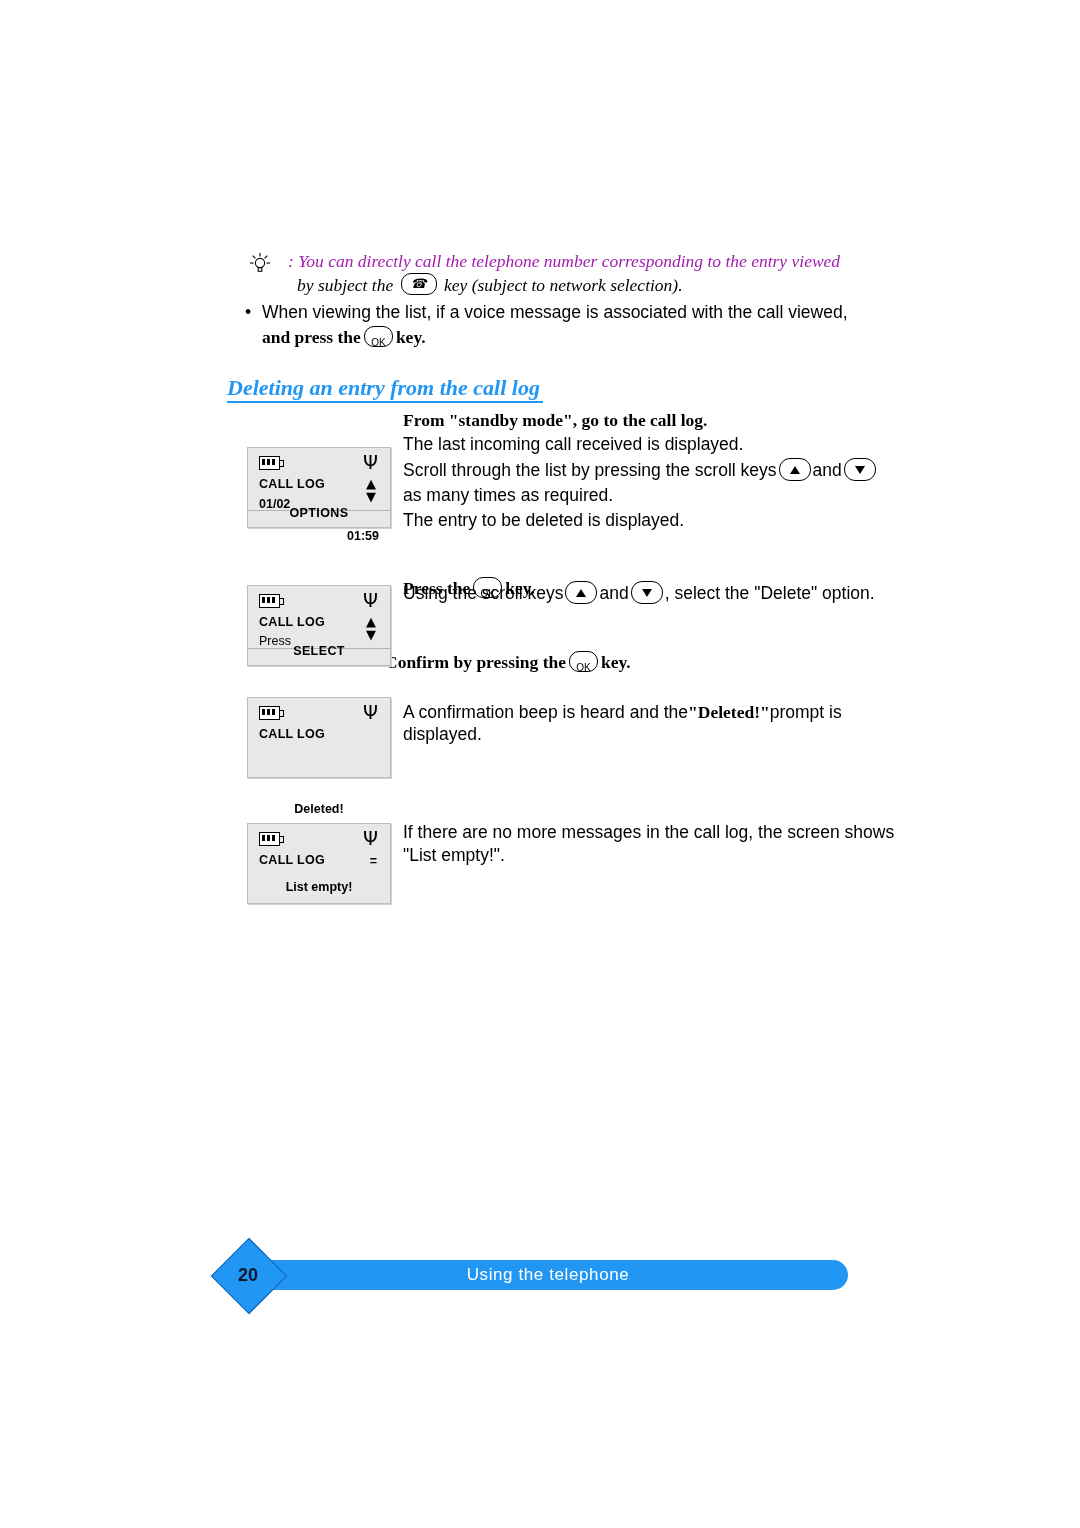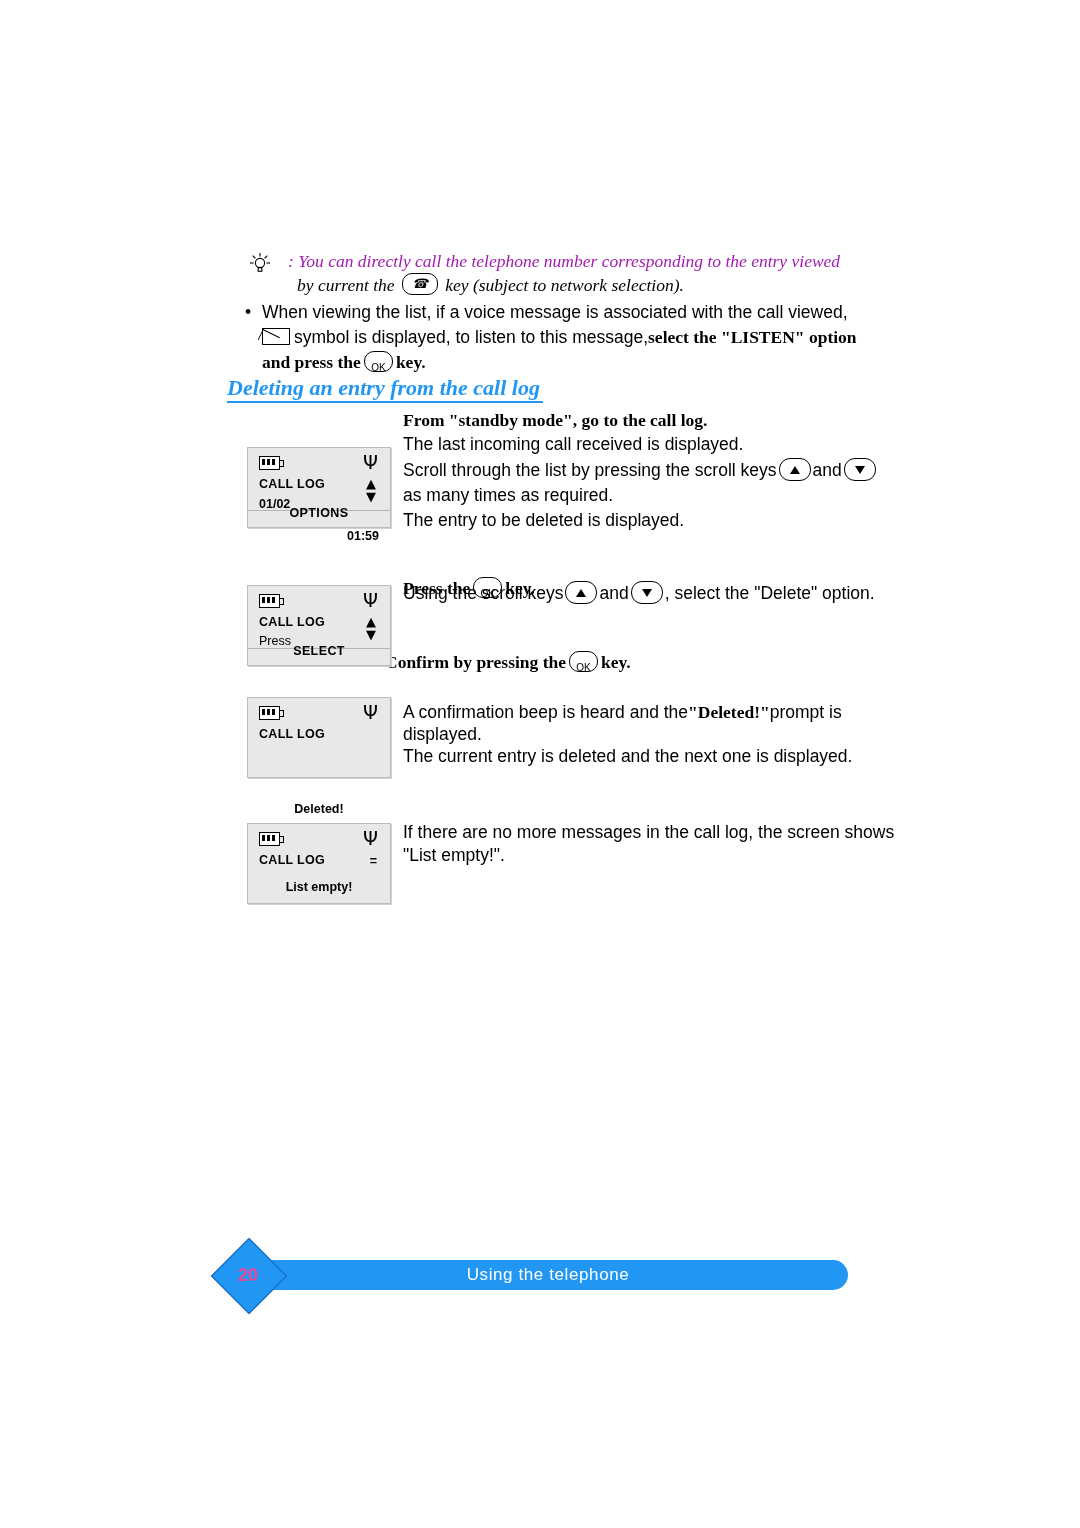--- a/index.html
+++ b/index.html
@@ -302,21 +302,21 @@
     border: 1px solid #1565c0;
   }
   .footer-page {
     position: absolute;
     left: 222px;
     top: 1249px;
     width: 52px;
     height: 52px;
     line-height: 52px;
     text-align: center;
-    color: #ec4899;
+    color: #0f172a;
     font-size: 18px;
     font-weight: bold;
   }
 </style>
 </head>
 <body>
 
 <div class="page">
 
   <div class="intro">
@@ -324,35 +324,32 @@
       <line x1="12" y1="1" x2="12" y2="5" stroke="#000" stroke-width="1.2"></line>
       <line x1="4" y1="4" x2="7" y2="7" stroke="#000" stroke-width="1.2"></line>
       <line x1="20" y1="4" x2="17" y2="7" stroke="#000" stroke-width="1.2"></line>
       <line x1="1" y1="12" x2="5" y2="12" stroke="#000" stroke-width="1.2"></line>
       <line x1="23" y1="12" x2="19" y2="12" stroke="#000" stroke-width="1.2"></line>
       <circle cx="12" cy="12" r="5" fill="none" stroke="#000" stroke-width="1.2"></circle>
       <rect x="10" y="17" width="4" height="4" fill="none" stroke="#000" stroke-width="1.2"></rect>
     </svg>
     <div class="intro-line1">: You can directly call the telephone number corresponding to the entry viewed</div>
     <div class="intro-line2">
-      <span>by current the</span>
+      <span>by subject the</span>
       <span class="phone-key"><span class="handset">☎</span></span>
       <span>key (subject to network selection).</span>
     </div>
   </div>
 
   <div class="bullet-block">
     <div class="bullet-row">
       <span class="bullet-dot">•</span>
       <span class="bullet-text">When viewing the list, if a voice message is associated with the call viewed,</span>
     </div>
     <div class="bullet-row" style="padding-left:17px;">
-      <span class="env-icon"></span><span>symbol is displayed, to listen to this message,</span><span class="bold-serif">select the "LISTEN" option</span>
-    </div>
-    <div class="bullet-row" style="padding-left:17px;">
       <span class="bold-serif">and press the</span><span class="ok-key"><span>OK</span></span><span class="bold-serif">key.</span>
     </div>
   </div>
 
   <div class="heading">Deleting an entry from the call log</div>
   <div class="heading-underline"></div>
 
   <div class="rtext bold" style="left:403px; top:408px;">From "standby mode", go to the call log.</div>
   <div class="rtext" style="left:403px; top:432px;">The last incoming call received is displayed.</div>
 
@@ -371,21 +368,20 @@
   </div>
 
   <div class="rtext bold" style="left:385px; top:650px;">
     <span>Confirm by pressing the</span><span class="ok-key"><span>OK</span></span><span>key.</span>
   </div>
 
   <div class="rtext" style="left:403px; top:700px;">
     <span>A confirmation beep is heard and the</span><span class="bold-serif">"Deleted!"</span><span>prompt is</span>
   </div>
   <div class="rtext" style="left:403px; top:722px;">displayed.</div>
-  <div class="rtext" style="left:403px; top:744px;">The current entry is deleted and the next one is displayed.</div>
 
   <div class="rtext" style="left:403px; top:820px;">If there are no more messages in the call log, the screen shows</div>
   <div class="rtext" style="left:403px; top:843px;">"List empty!".</div>
 
   <div class="lcd" style="left:247px; top:447px; width:142px; height:79px;">
     <div class="batt">
         <i></i>
       </div>
     <div class="antenna" style="right:12px; top:5px;">Ψ</div>
     <div class="lcd-label" style="left:11px; top:29px;">CALL LOG</div>

